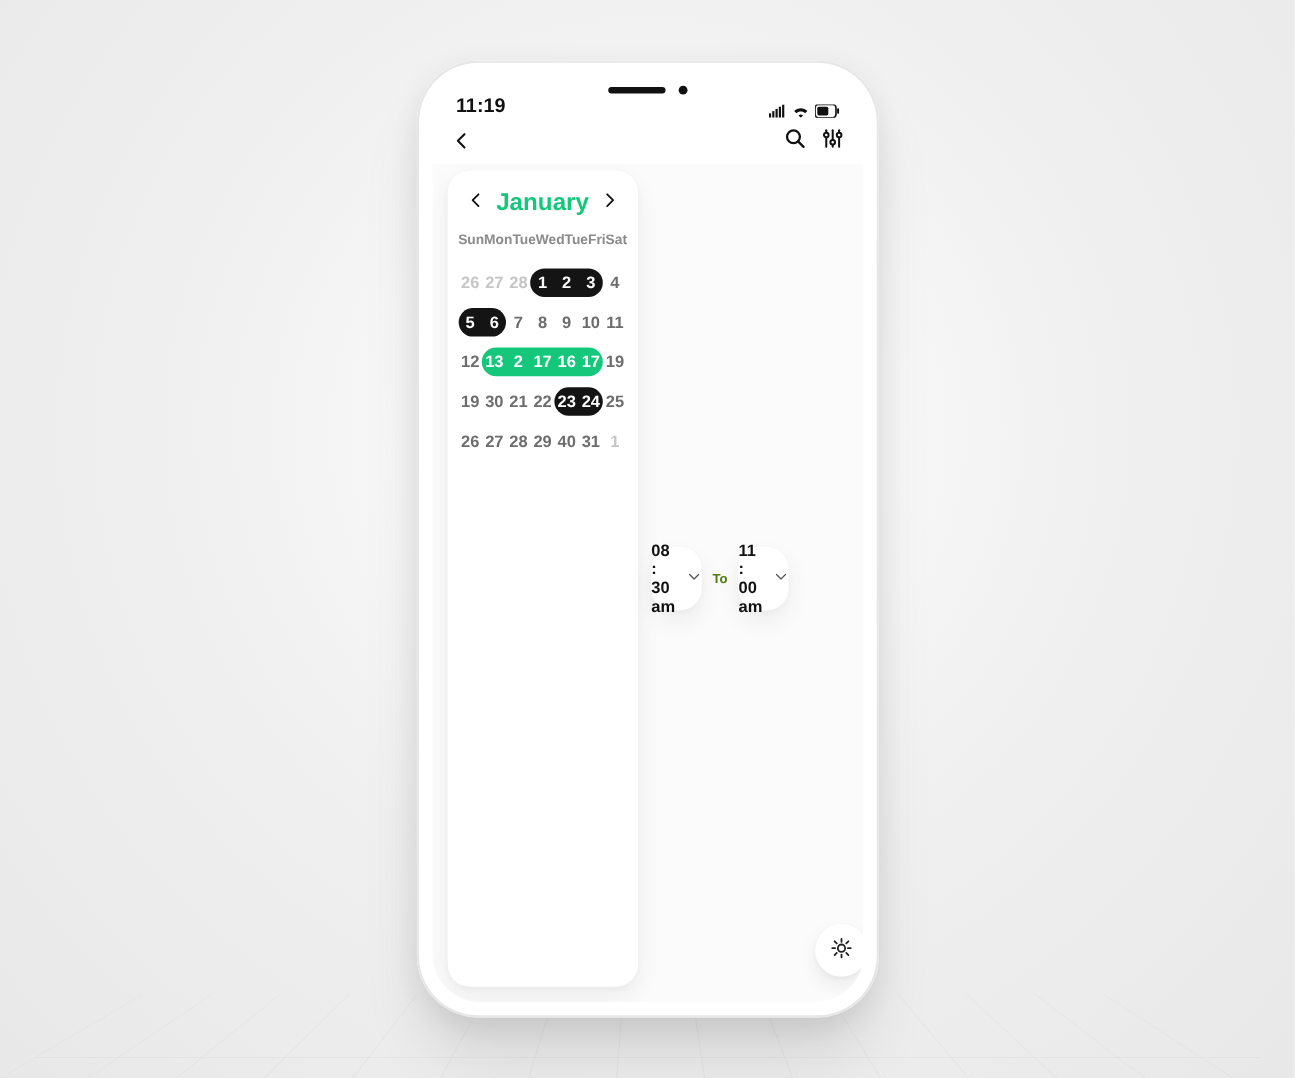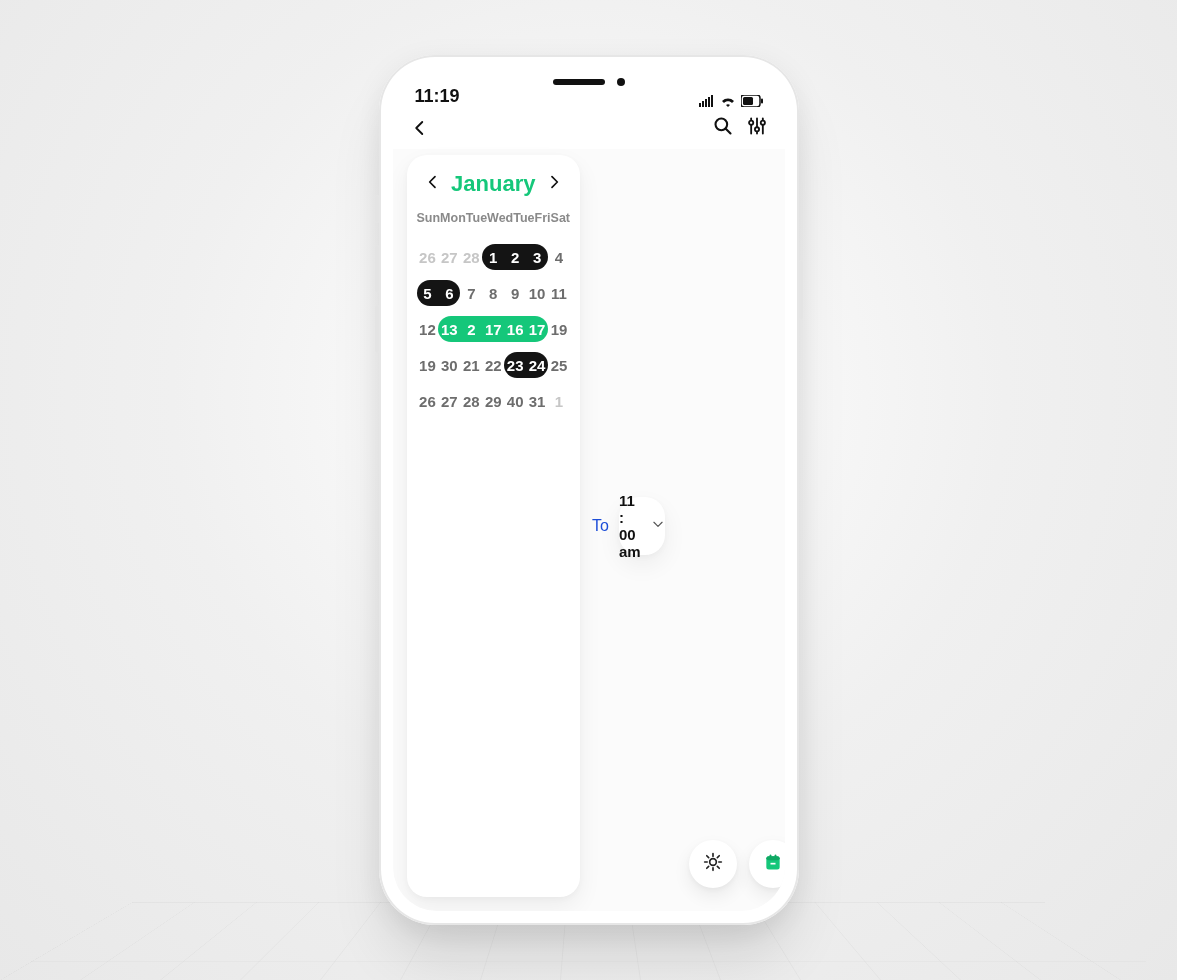--- a/index.html
+++ b/index.html
@@ -77,21 +77,21 @@
   .day-row{margin:4px 0;position:relative;height:32px;align-items:center;}
   .day{font-size:15px;font-weight:600;color:#6d6d6d;z-index:2;position:relative;}
   .day.muted{color:#c6c6c6;font-weight:600;}
   .pill{position:absolute;top:3px;height:26px;border-radius:13px;z-index:1;}
   .pill.black{background:#141414;}
   .pill.green{background:#15c77a;}
   .on-pill{color:#fff !important;}
   .time-row{display:flex;align-items:center;gap:10px;}
   .time-card{flex:1;display:flex;align-items:center;justify-content:center;gap:10px;height:58px;}
   .time-val{font-size:15px;font-weight:800;color:#111;}
-  .to{font-size:16px;color:#1d4ed8;font-weight:400;}
+  .to{font-size:12px;color:#4d7c0f;font-weight:700;}
   .map-card{height:170px;position:relative;overflow:hidden;}
   .map-bg{position:absolute;inset:0;}
   .bottom{display:flex;align-items:center;gap:12px;margin-top:auto;}
   .circ{
     width:48px;height:48px;border-radius:50%;background:#fff;
     box-shadow:0 8px 18px rgba(0,0,0,0.07),0 2px 5px rgba(0,0,0,0.04);
     display:flex;align-items:center;justify-content:center;
   }
   .circ svg{width:20px;height:20px;}
   .fab{
@@ -244,20 +244,28 @@
               <span class="day">28</span>
               <span class="day">29</span>
               <span class="day">40</span>
               <span class="day">31</span>
               <span class="day muted">1</span>
             </div>
           </div>
       </div>
 
       <div class="time-row">
+        <div class="card time-card">
+          <span class="time-val">08 : 30 am</span>
+          <span>
+            <svg width="14" height="14" viewBox="0 0 24 24">
+                <path d="M5 9l7 7 7-7" fill="none" stroke="#555" stroke-width="2" stroke-linecap="round" stroke-linejoin="round"></path>
+              </svg>
+          </span>
+        </div>
         <span class="to">To</span>
         <div class="card time-card">
           <span class="time-val">11 : 00 am</span>
           <span>
             <svg width="14" height="14" viewBox="0 0 24 24">
                 <path d="M5 9l7 7 7-7" fill="none" stroke="#555" stroke-width="2" stroke-linecap="round" stroke-linejoin="round"></path>
               </svg>
           </span>
         </div>
       </div>

